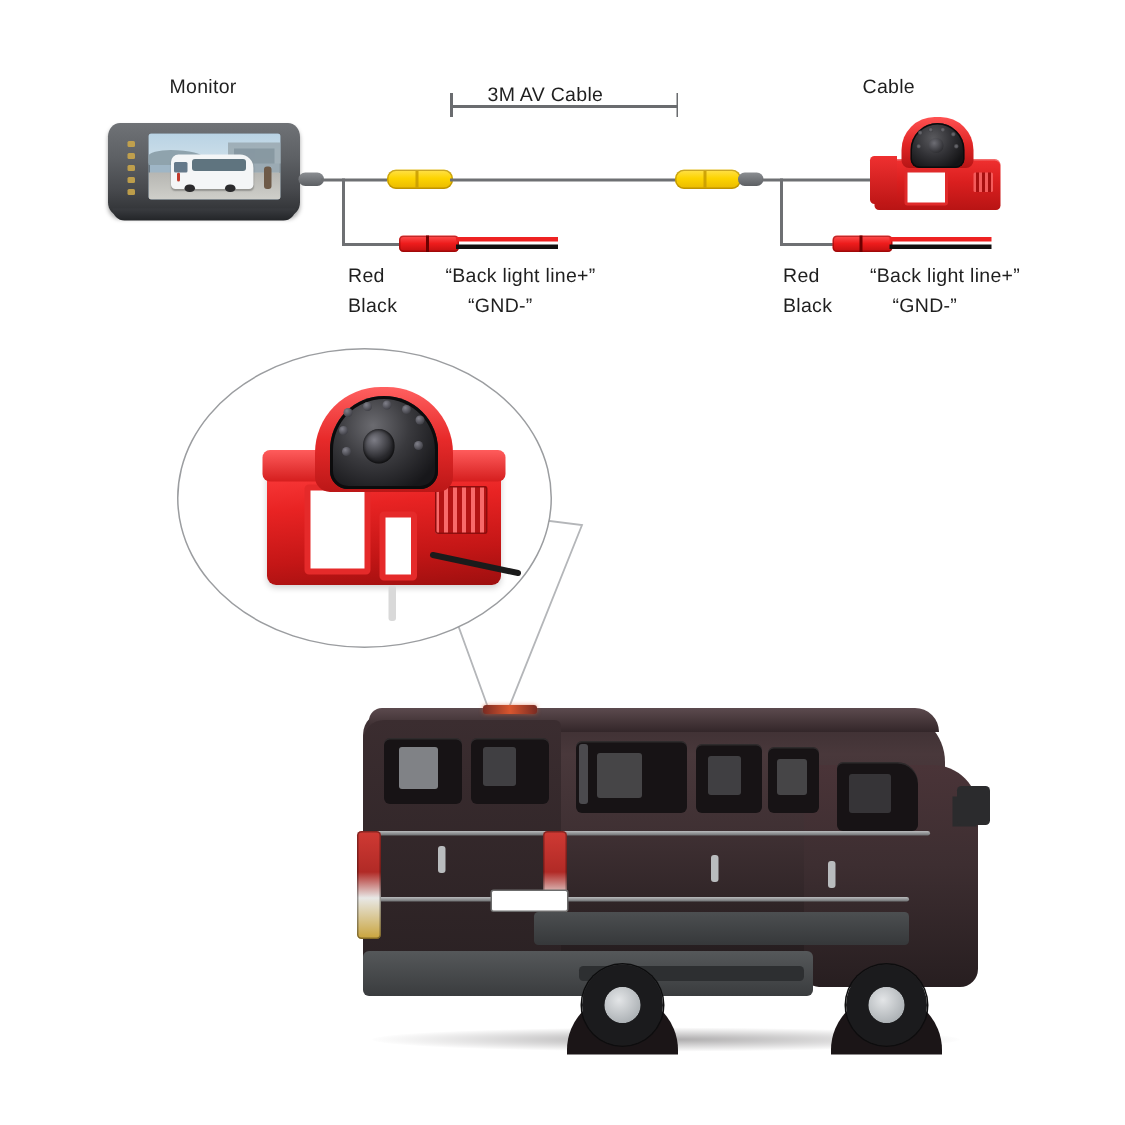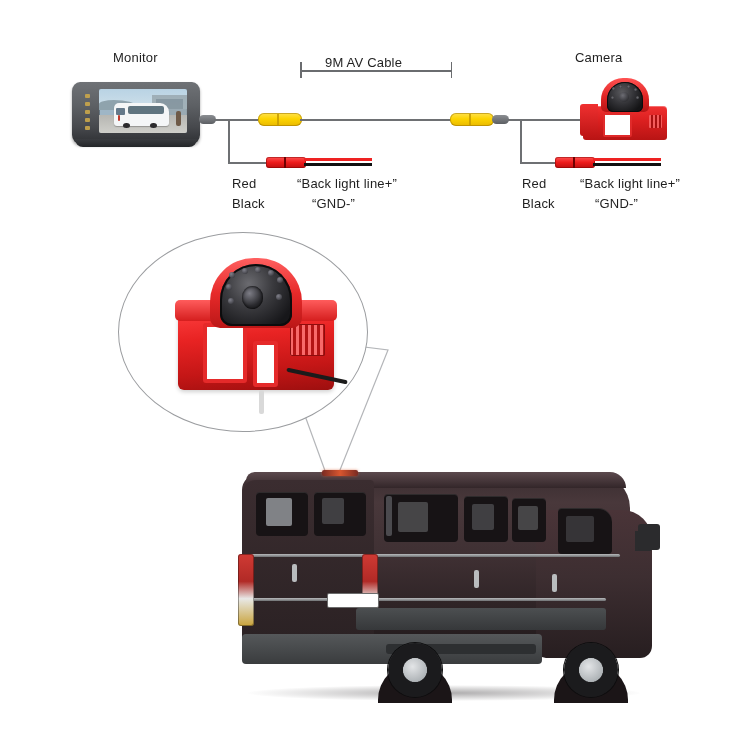--- a/index.html
+++ b/index.html
@@ -222,33 +222,33 @@
     <div class="seam"></div>
   </div>
   <div class="wire wire-h wire-red" style="left:593px;top:158px;width:68px;height:3px;"></div>
   <div class="wire wire-h wire-blk" style="left:593px;top:163px;width:68px;height:3px;"></div>
 
   <div class="brk" style="left:300px;top:58px;width:152px;height:22px;">
     <div class="bar"></div>
     <div class="tick" style="left:0;"></div>
     <div class="tick" style="right:0;"></div>
   </div>
-  <div class="lbl" id="cable-span-label">9M AV Cable</div>
+  <div class="lbl" id="cable-span-label">3M AV Cable</div>
 
   <div class="lbl" style="left:232px;top:176px;">Red</div>
   <div class="lbl" style="left:232px;top:196px;">Black</div>
   <div class="lbl" style="left:297px;top:176px;">“Back light line+”</div>
   <div class="lbl" style="left:312px;top:196px;">“GND-”</div>
 
   <div class="lbl" style="left:522px;top:176px;">Red</div>
   <div class="lbl" style="left:522px;top:196px;">Black</div>
   <div class="lbl" style="left:580px;top:176px;">“Back light line+”</div>
   <div class="lbl" style="left:595px;top:196px;">“GND-”</div>
 
-  <div class="lbl" id="camera-label">Camera</div>
+  <div class="lbl" id="camera-label">Cable</div>
 
   <div id="camera-small">
     <div class="cam-base"></div>
     <div class="cam-wing-l"></div>
     <div class="cam-dome">
       <div class="cam-lens">
         <span class="glass"></span>
         <span class="ir" style="left:5px;top:5px;"></span>
         <span class="ir" style="left:12px;top:3px;"></span>
         <span class="ir" style="left:20px;top:3px;"></span>

